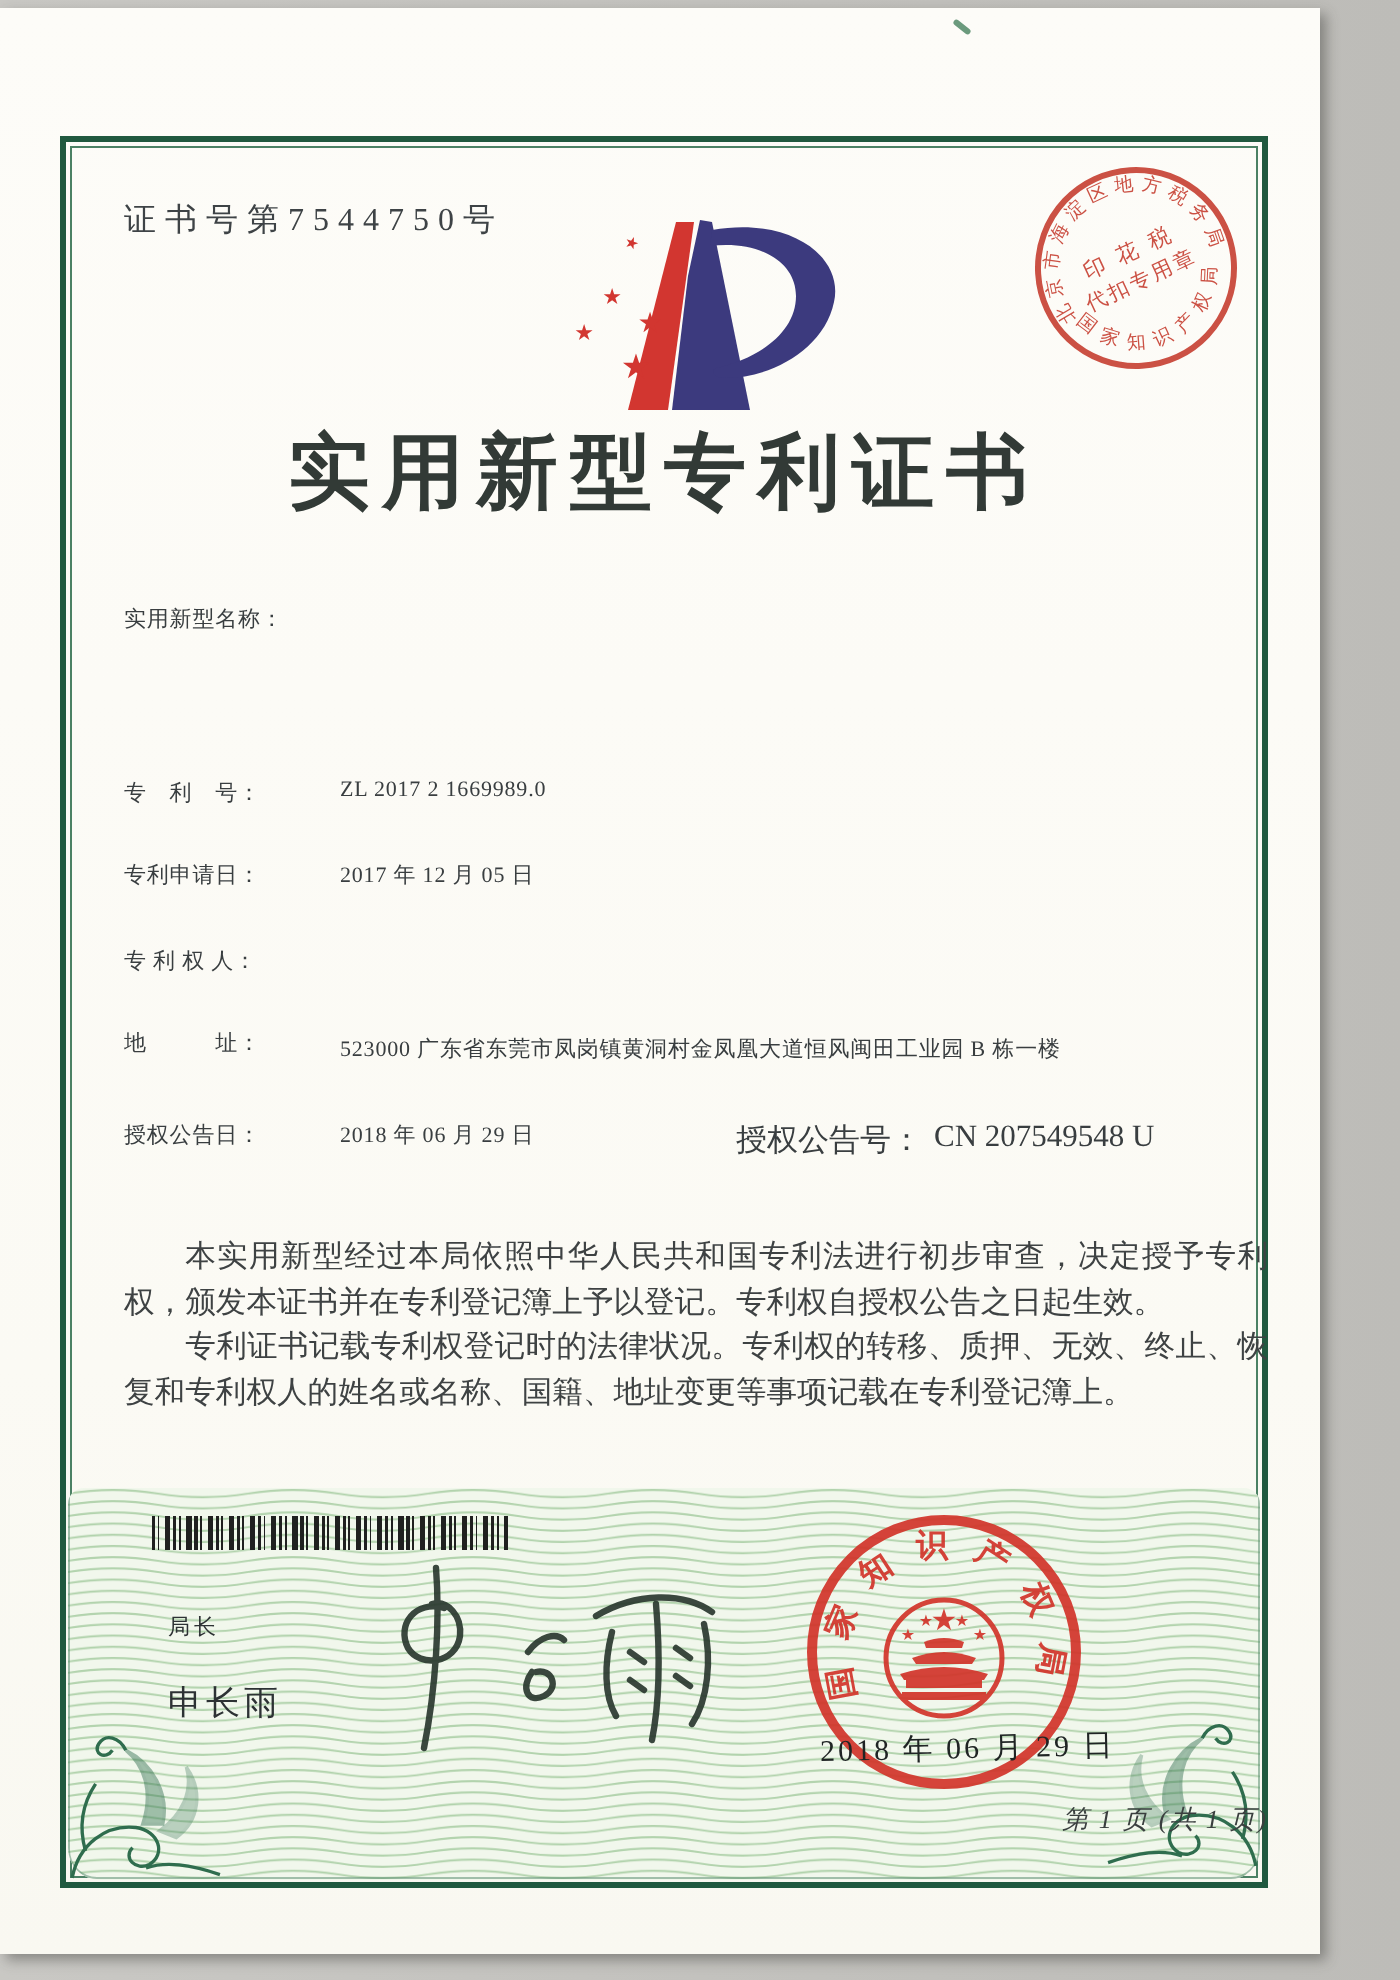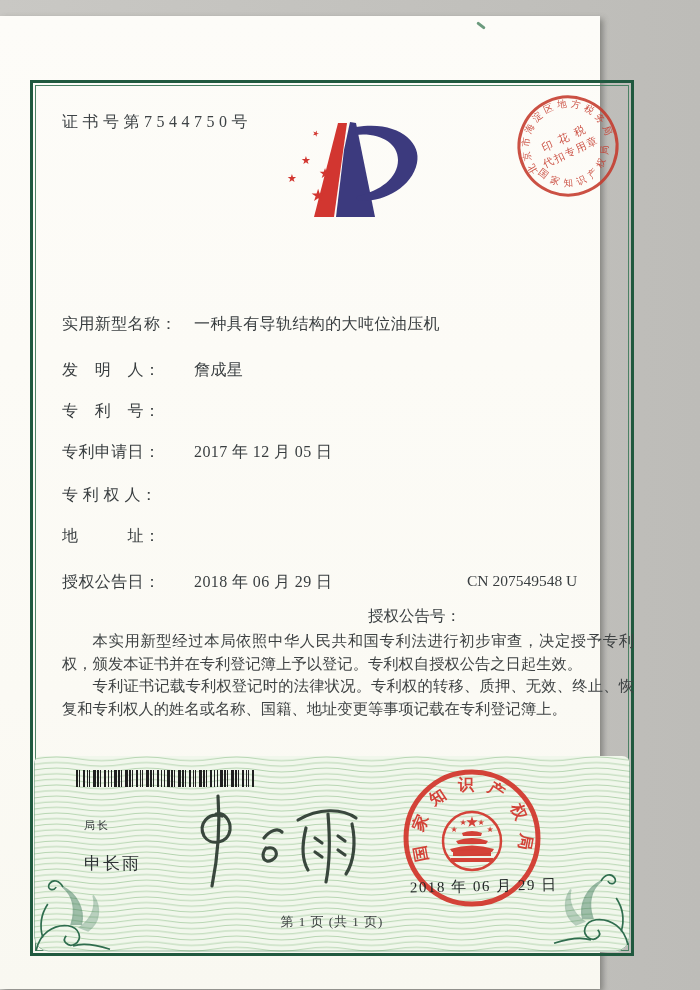--- a/index.html
+++ b/index.html
@@ -2,21 +2,21 @@
 <html><head>
 <meta charset="utf-8">
 <style>
   html,body{margin:0;padding:0;}
   body{
     width:700px;height:990px;position:relative;overflow:hidden;
     background:linear-gradient(90deg,#c9c8c4,#bdbcb8);
     font-family:"Liberation Serif","DejaVu Serif",serif;
   }
   .page{
-    position:absolute;left:0;top:16px;width:600px;height:973px;
+    position:absolute;left:0;top:4px;width:660px;height:973px;
     background:linear-gradient(180deg,#fdfcf8 0%,#fbfaf4 70%,#f9f8f1 100%);
     box-shadow:3px 3px 6px rgba(60,60,55,.45);
   }
   .frame{
     position:absolute;left:30px;top:64px;width:604px;height:876px;
     border:3px solid #20593f;box-sizing:border-box;
   }
   .frame-inner{position:absolute;inset:2px;border:1px solid #4b8164;}
   .scan-mark{position:absolute;left:476px;top:8px;width:10px;height:3px;background:#6b9a7d;transform:rotate(38deg);border-radius:2px;}
 
@@ -25,29 +25,29 @@
   .cert-no{position:absolute;left:62px;top:96px;font-size:16px;letter-spacing:4.5px;color:#3e4346;}
 
   .logo{position:absolute;left:270px;top:100px;width:160px;height:108px;}
   .tax-stamp{position:absolute;left:512px;top:74px;width:112px;height:112px;transform:rotate(-25deg);opacity:.88;}
 
   .title{
     position:absolute;left:30px;top:205px;width:604px;margin:0;text-align:center;
     font-size:41px;font-weight:600;letter-spacing:6px;color:#323a36;
   }
 
-  .frow{position:absolute;left:62px;display:flex;font-size:16px;color:#393e40;letter-spacing:.4px;gap:24px;}
+  .frow{position:absolute;left:62px;display:flex;font-size:11px;color:#393e40;letter-spacing:.4px;}
   .frow .lbl{width:108px;flex:0 0 108px;white-space:pre;}
   .frow .val{white-space:pre;}
   .f1{top:298px}.f2{top:344px}.f3{top:385px}.f4{top:426px}.f5{top:469px}
   .f6{top:510px;width:540px}
   .f6 .val{white-space:normal;width:478px;margin-left:-48px;text-indent:48px;line-height:22px;}
   .frow7a{top:556px}
   .frow7b{position:absolute;left:368px;top:556px;font-size:15.5px;color:#393e40;display:flex;}
-  .frow7b .lbl{white-space:pre;margin-top:34px;}
+  .frow7b .lbl{white-space:pre;}
   .frow7b .val{white-space:pre;margin-left:6px;}
 
   .body-text{
     position:absolute;left:62px;top:586px;width:572px;
     font-size:15.3px;line-height:22.5px;color:#3e4243;text-align:justify;margin-top:28px;
   }
   .body-text p{margin:0;text-indent:2em;}
 
   .barcode{
     position:absolute;left:76px;top:754px;width:178px;height:17px;
@@ -56,21 +56,21 @@
       #202020 2.8px 3.7px,transparent 3.7px 6.6px,
       #202020 6.6px 9.2px,transparent 9.2px 10.6px);
   }
   .officer-title{position:absolute;left:84px;top:802px;font-size:11px;color:#2d3234;letter-spacing:2px;}
   .officer-name{position:absolute;left:84px;top:836px;font-size:17px;color:#2d3234;letter-spacing:2px;text-align:center;}
   .signature{position:absolute;left:160px;top:770px;width:212px;height:108px;}
 
   .seal{position:absolute;left:398px;top:748px;width:148px;height:148px;}
   .seal-date{position:absolute;left:410px;top:861px;font-size:15px;color:#1f2424;letter-spacing:1.5px;transform:rotate(-1.2deg);z-index:5;white-space:pre;}
 
-  .footer{position:absolute;left:30px;top:897px;width:604px;text-align:center;font-size:13px;color:#3a3f3f;letter-spacing:1px;}
+  .footer{position:absolute;left:30px;top:897px;width:604px;text-align:right;font-size:13px;color:#3a3f3f;letter-spacing:1px;font-style:italic;}
 
   .flourish{position:absolute;width:84px;height:84px;}
   .fl-left{left:31px;top:856px;}
   .fl-right{left:549px;top:850px;transform:scaleX(-1);}
 
   svg text{font-family:"Liberation Serif","DejaVu Serif",serif;}
 </style>
 </head>
 <body>
 
@@ -117,41 +117,39 @@
     <text font-size="9.5" fill="#c53a2c" letter-spacing="3.5">
       <textPath href="#taxTopArc" startOffset="50%" text-anchor="middle">北京市海淀区地方税务局</textPath>
     </text>
     <text x="56" y="51" font-size="11" fill="#c53a2c" text-anchor="middle" letter-spacing="2">印 花 税</text>
     <text x="56" y="66" font-size="10.5" fill="#c53a2c" text-anchor="middle" letter-spacing="1.5">代扣专用章</text>
     <text font-size="9.5" fill="#c53a2c" letter-spacing="5">
       <textPath href="#taxBotArc" startOffset="50%" text-anchor="middle">国家知识产权局</textPath>
     </text>
   </svg>
 
+  <h1 class="title">实用新型专利证书</h1>
 
   <div class="frow f1">
     <span class="lbl">实用新型名称：</span>
-    <span class="val">一种具有导轨结构的大吨位油压机</span>
-  </div>
-  <div class="frow f2">
-    <span class="lbl">发　明　人：</span>
-    <span class="val">詹成星</span>
   </div>
   <div class="frow f3">
     <span class="lbl">专　利　号：</span>
+    <span class="val">ZL 2017 2 1669989.0</span>
   </div>
   <div class="frow f4">
     <span class="lbl">专利申请日：</span>
     <span class="val">2017 年 12 月 05 日</span>
   </div>
   <div class="frow f5">
     <span class="lbl">专 利 权 人：</span>
   </div>
   <div class="frow f6">
     <span class="lbl">地　　　址：</span>
+    <span class="val">523000 广东省东莞市凤岗镇黄洞村金凤凰大道恒风闽田工业园 B 栋一楼</span>
   </div>
   <div class="frow frow7a">
     <span class="lbl">授权公告日：</span>
     <span class="val">2018 年 06 月 29 日</span>
   </div>
   <div class="frow7b">
     <span class="lbl">授权公告号：</span>
     <span class="val">CN 207549548 U</span>
   </div>
 

